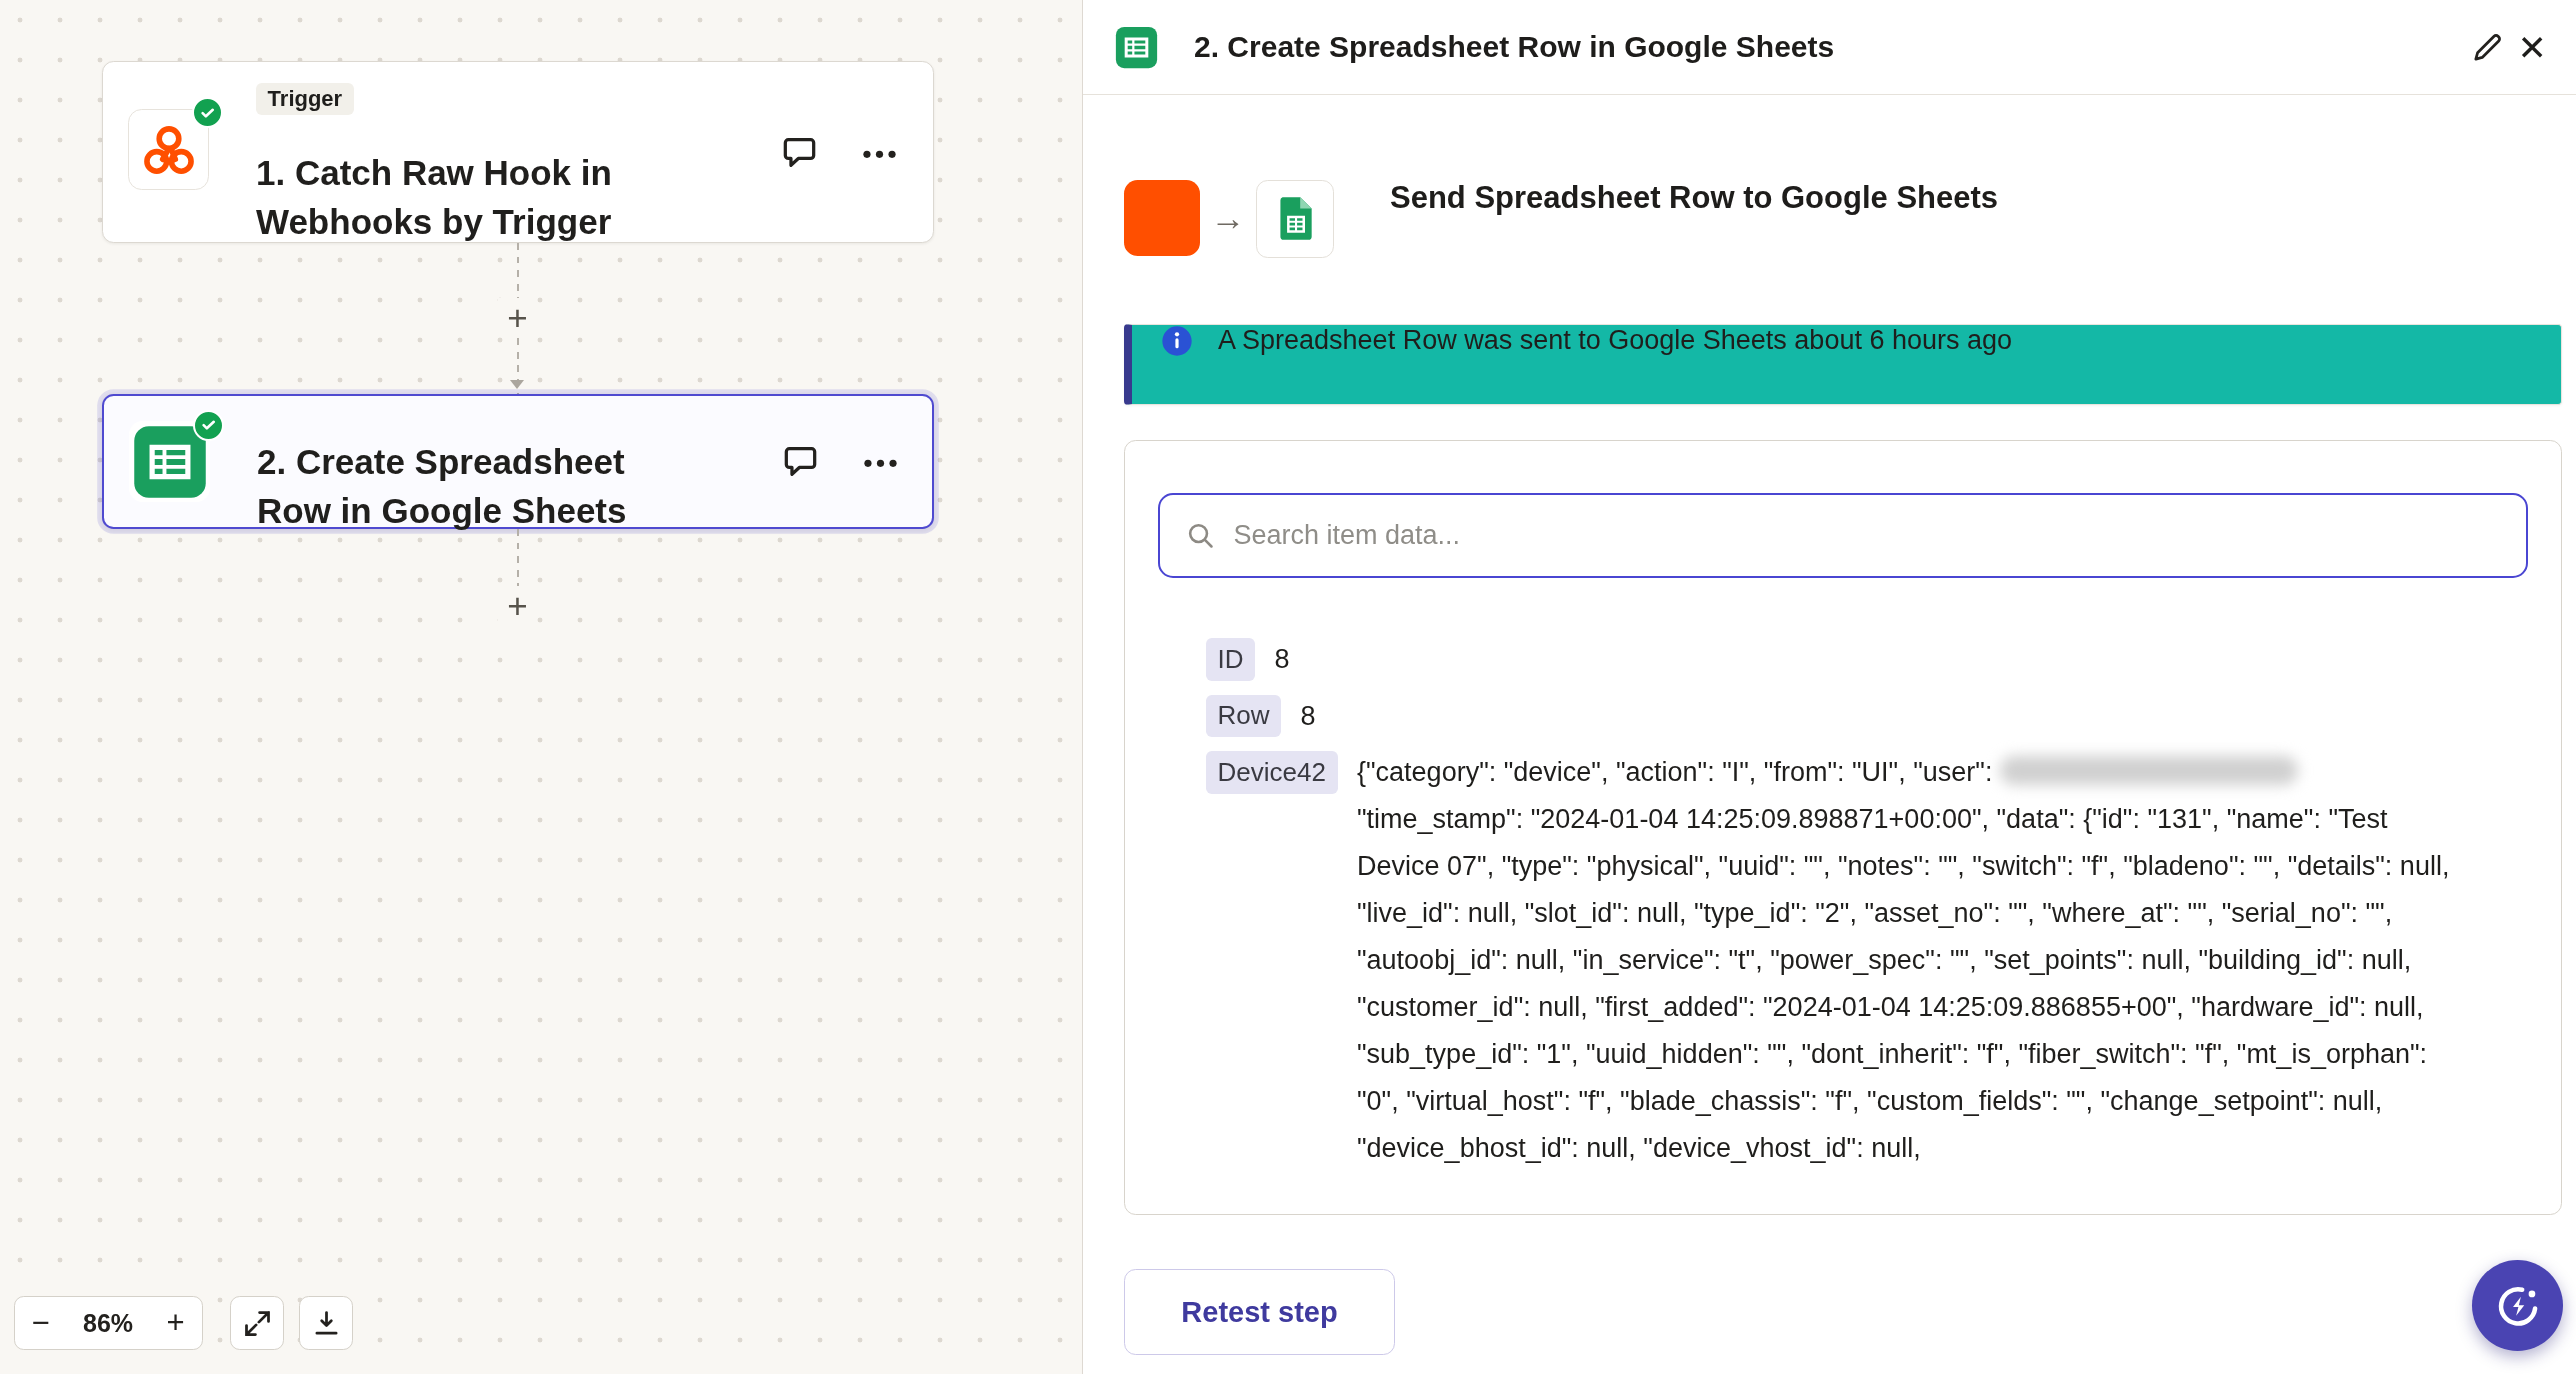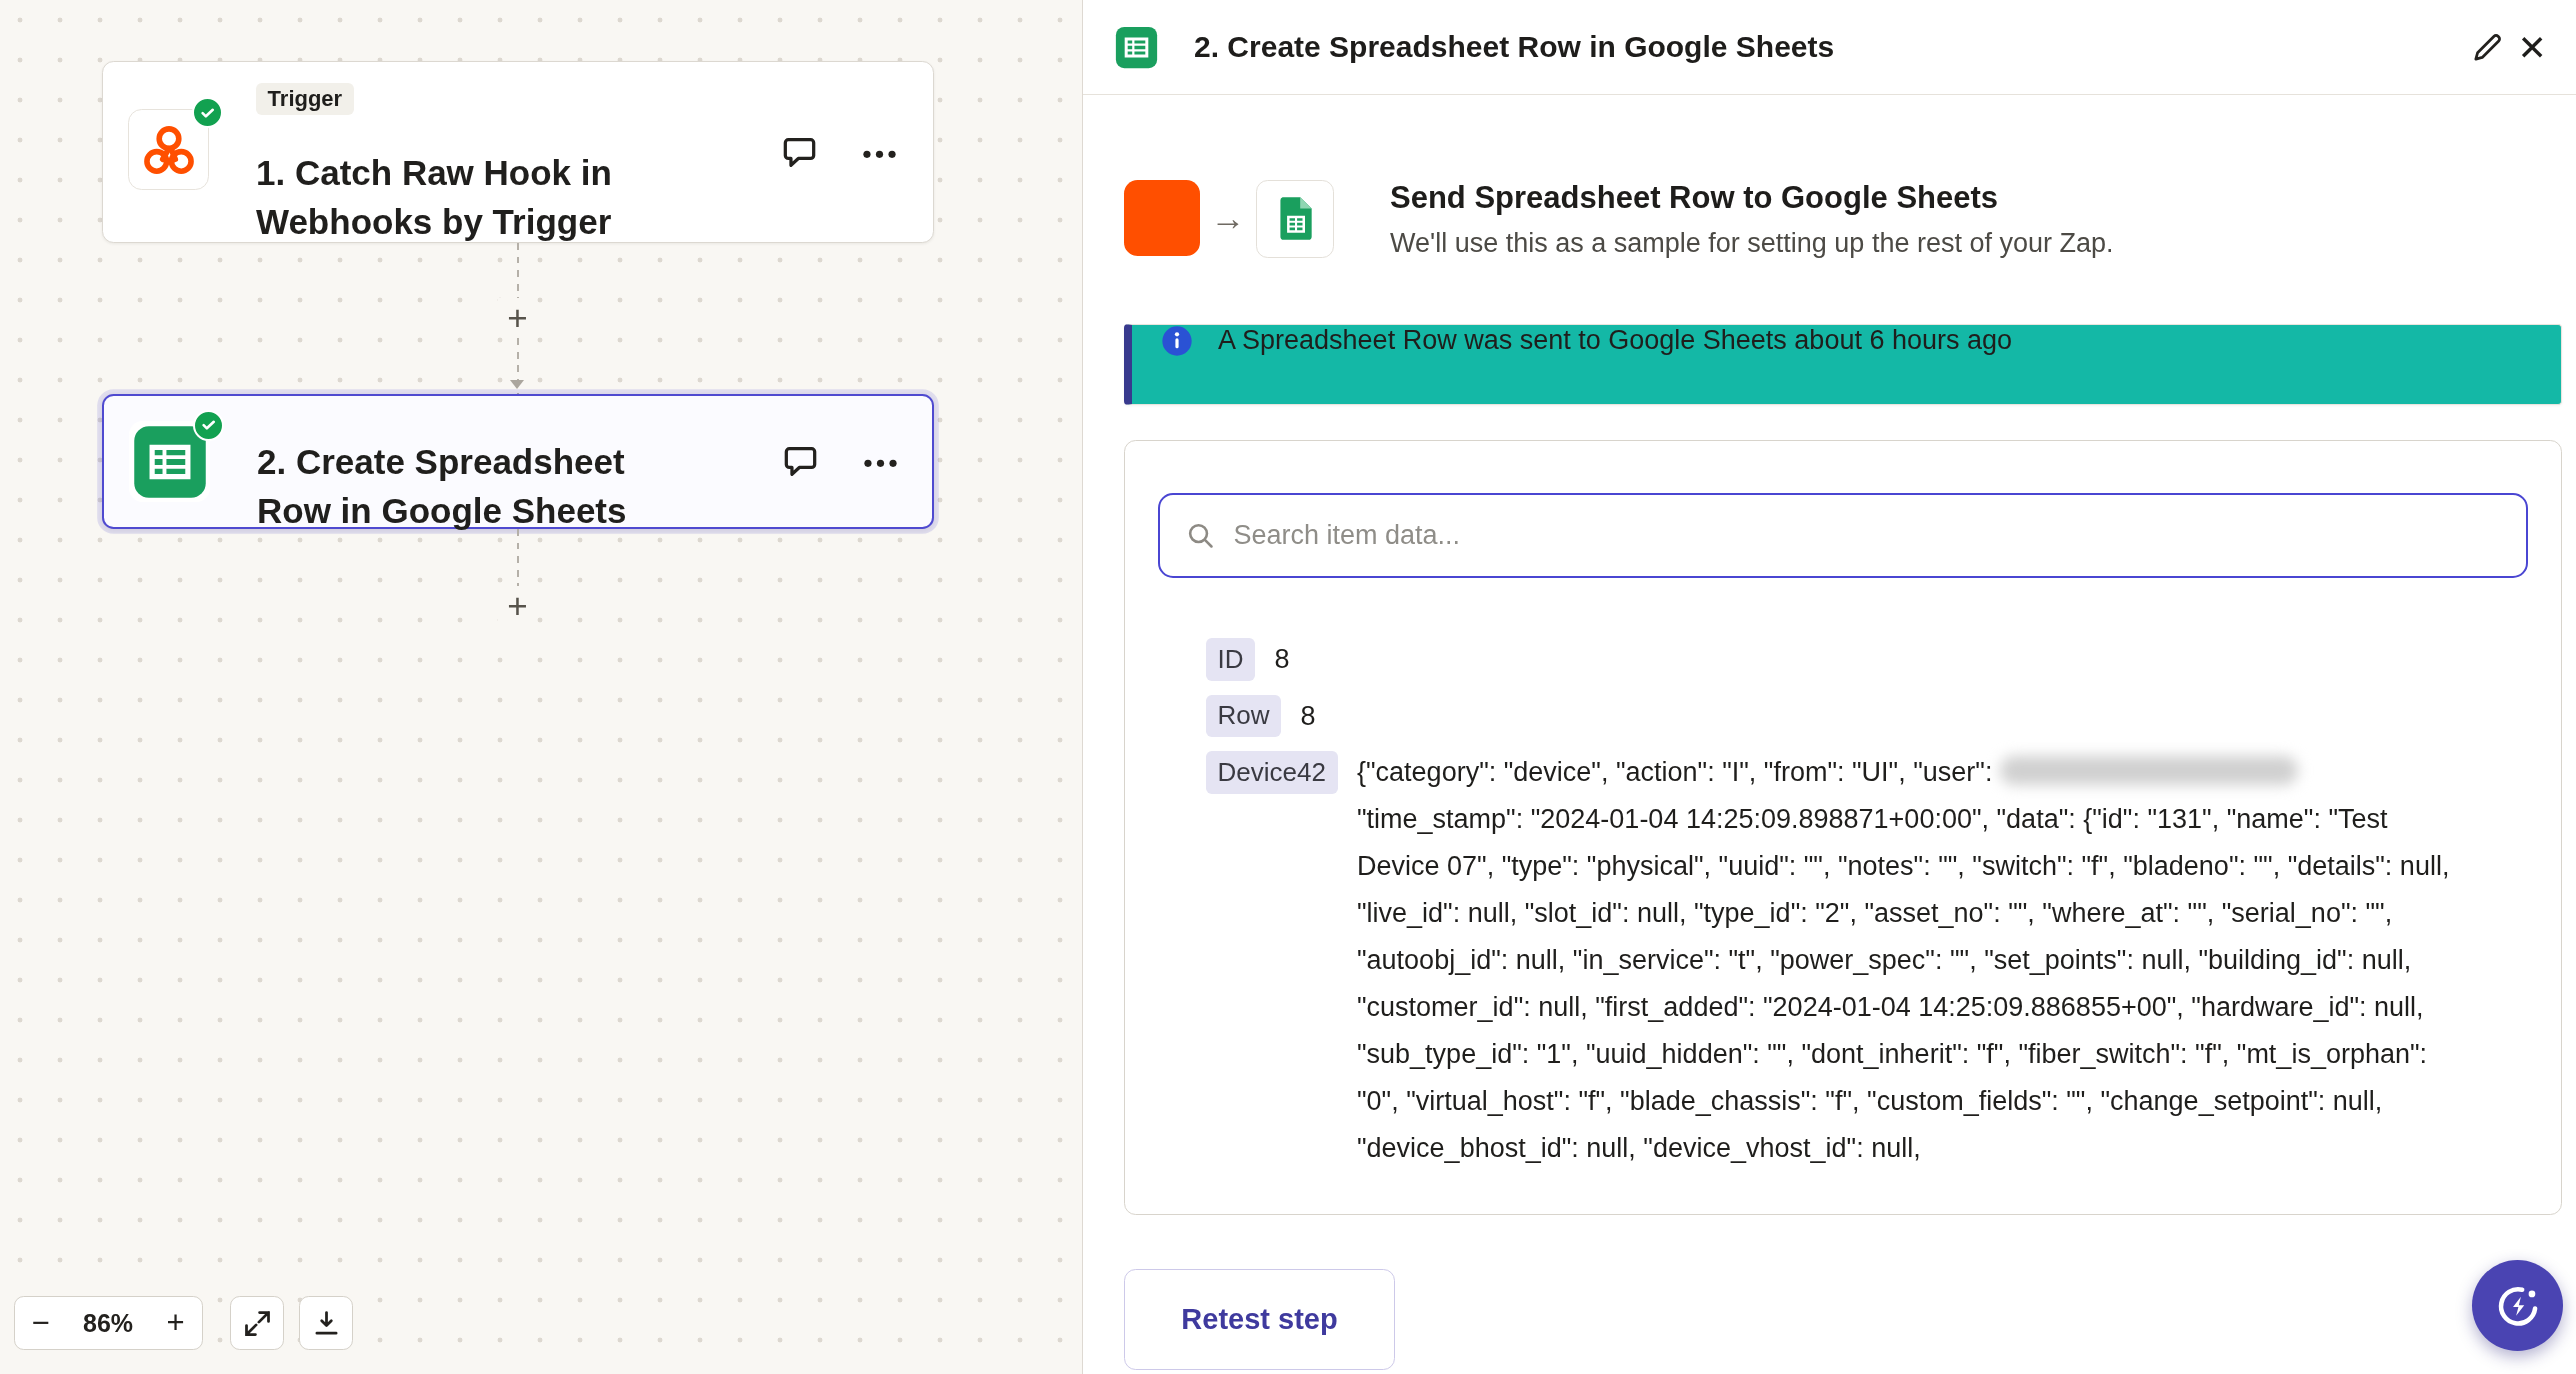--- a/index.html
+++ b/index.html
@@ -96,21 +96,21 @@
 
   .fields { margin-top:58px; margin-left:48px; }
   .field-row { display:flex; align-items:flex-start; margin-bottom:9.7px; }
   .pill { background:#e5e4f3; color:#3a3a42; font-size:26px; line-height:39px; padding:1.9px 11.6px;
     border-radius:5.8px; margin-right:19.4px; white-space:nowrap; flex:0 0 auto; margin-top:1.9px; }
   .fval { font-size:27px; line-height:47px; color:#1f1e1c; max-width:1105px; }
   .redacted { display:inline-block; width:298px; height:29px; border-radius:15.5px; background:#d0d0d0;
     filter:blur(6.8px); vertical-align:-3.9px; }
 
   .actions { position:absolute; left:41px; top:1269px; display:flex; gap:39px; }
-  .btn { height:101px; border-radius:11.6px; font-size:29px; font-weight:700; font-family:"Liberation Sans",sans-serif;
+  .btn { height:86px; border-radius:11.6px; font-size:29px; font-weight:700; font-family:"Liberation Sans",sans-serif;
     display:flex; align-items:center; justify-content:center; cursor:pointer; }
   .btn-secondary { width:271px; background:#fff; border:1.9px solid #cdc9e9; color:#3f3a9e; }
   .btn-primary { width:207px; background:#413b9d; border:none; color:#fff; }
 
   .fab { position:absolute; right:12.6px; bottom:23px; width:91px; height:91px; border-radius:50%;
     background:#4a44b2; display:flex; align-items:center; justify-content:center; cursor:pointer;
     box-shadow:0 5.8px 15.5px rgba(40,35,120,.35); }
 </style>
 </head>
 <body>
@@ -232,21 +232,20 @@
     <div class="sheets-tile">
       <svg width="50" height="50" viewBox="0 0 24 24">
         <path d="M6 1.5h8.5L20 7v13.5A1.5 1.5 0 0 1 18.5 22h-12A1.5 1.5 0 0 1 5 20.5V3A1.5 1.5 0 0 1 6 1.5z" fill="#1a9f5e"></path>
         <path d="M14.5 1.5L20 7h-5.5z" fill="#8fd6b2"></path>
         <path d="M8.8 11h7.4v7H8.8z" fill="none" stroke="#fff" stroke-width="1.2"></path>
         <path d="M8.8 13.3h7.4M8.8 15.6h7.4M12.5 11v7" stroke="#fff" stroke-width="1" fill="none"></path>
       </svg>
     </div>
     <div class="sample-text">
       <div class="sample-heading">Send Spreadsheet Row to Google Sheets</div>
-      <div class="sample-sub">We'll use this as a sample for setting up the rest of your Zap.</div>
     </div>
   </div>
 
   <div class="banner">
     <svg class="info-ic" viewBox="0 0 24 24">
       <circle cx="12" cy="12" r="11" fill="#2a52d4"></circle>
       <circle cx="12" cy="7" r="1.6" fill="#fff"></circle>
       <rect x="10.8" y="10" width="2.4" height="7.5" rx="1.2" fill="#fff"></rect>
     </svg>
     <div class="banner-text">A Spreadsheet Row was sent to Google Sheets about 6 hours ago</div>

